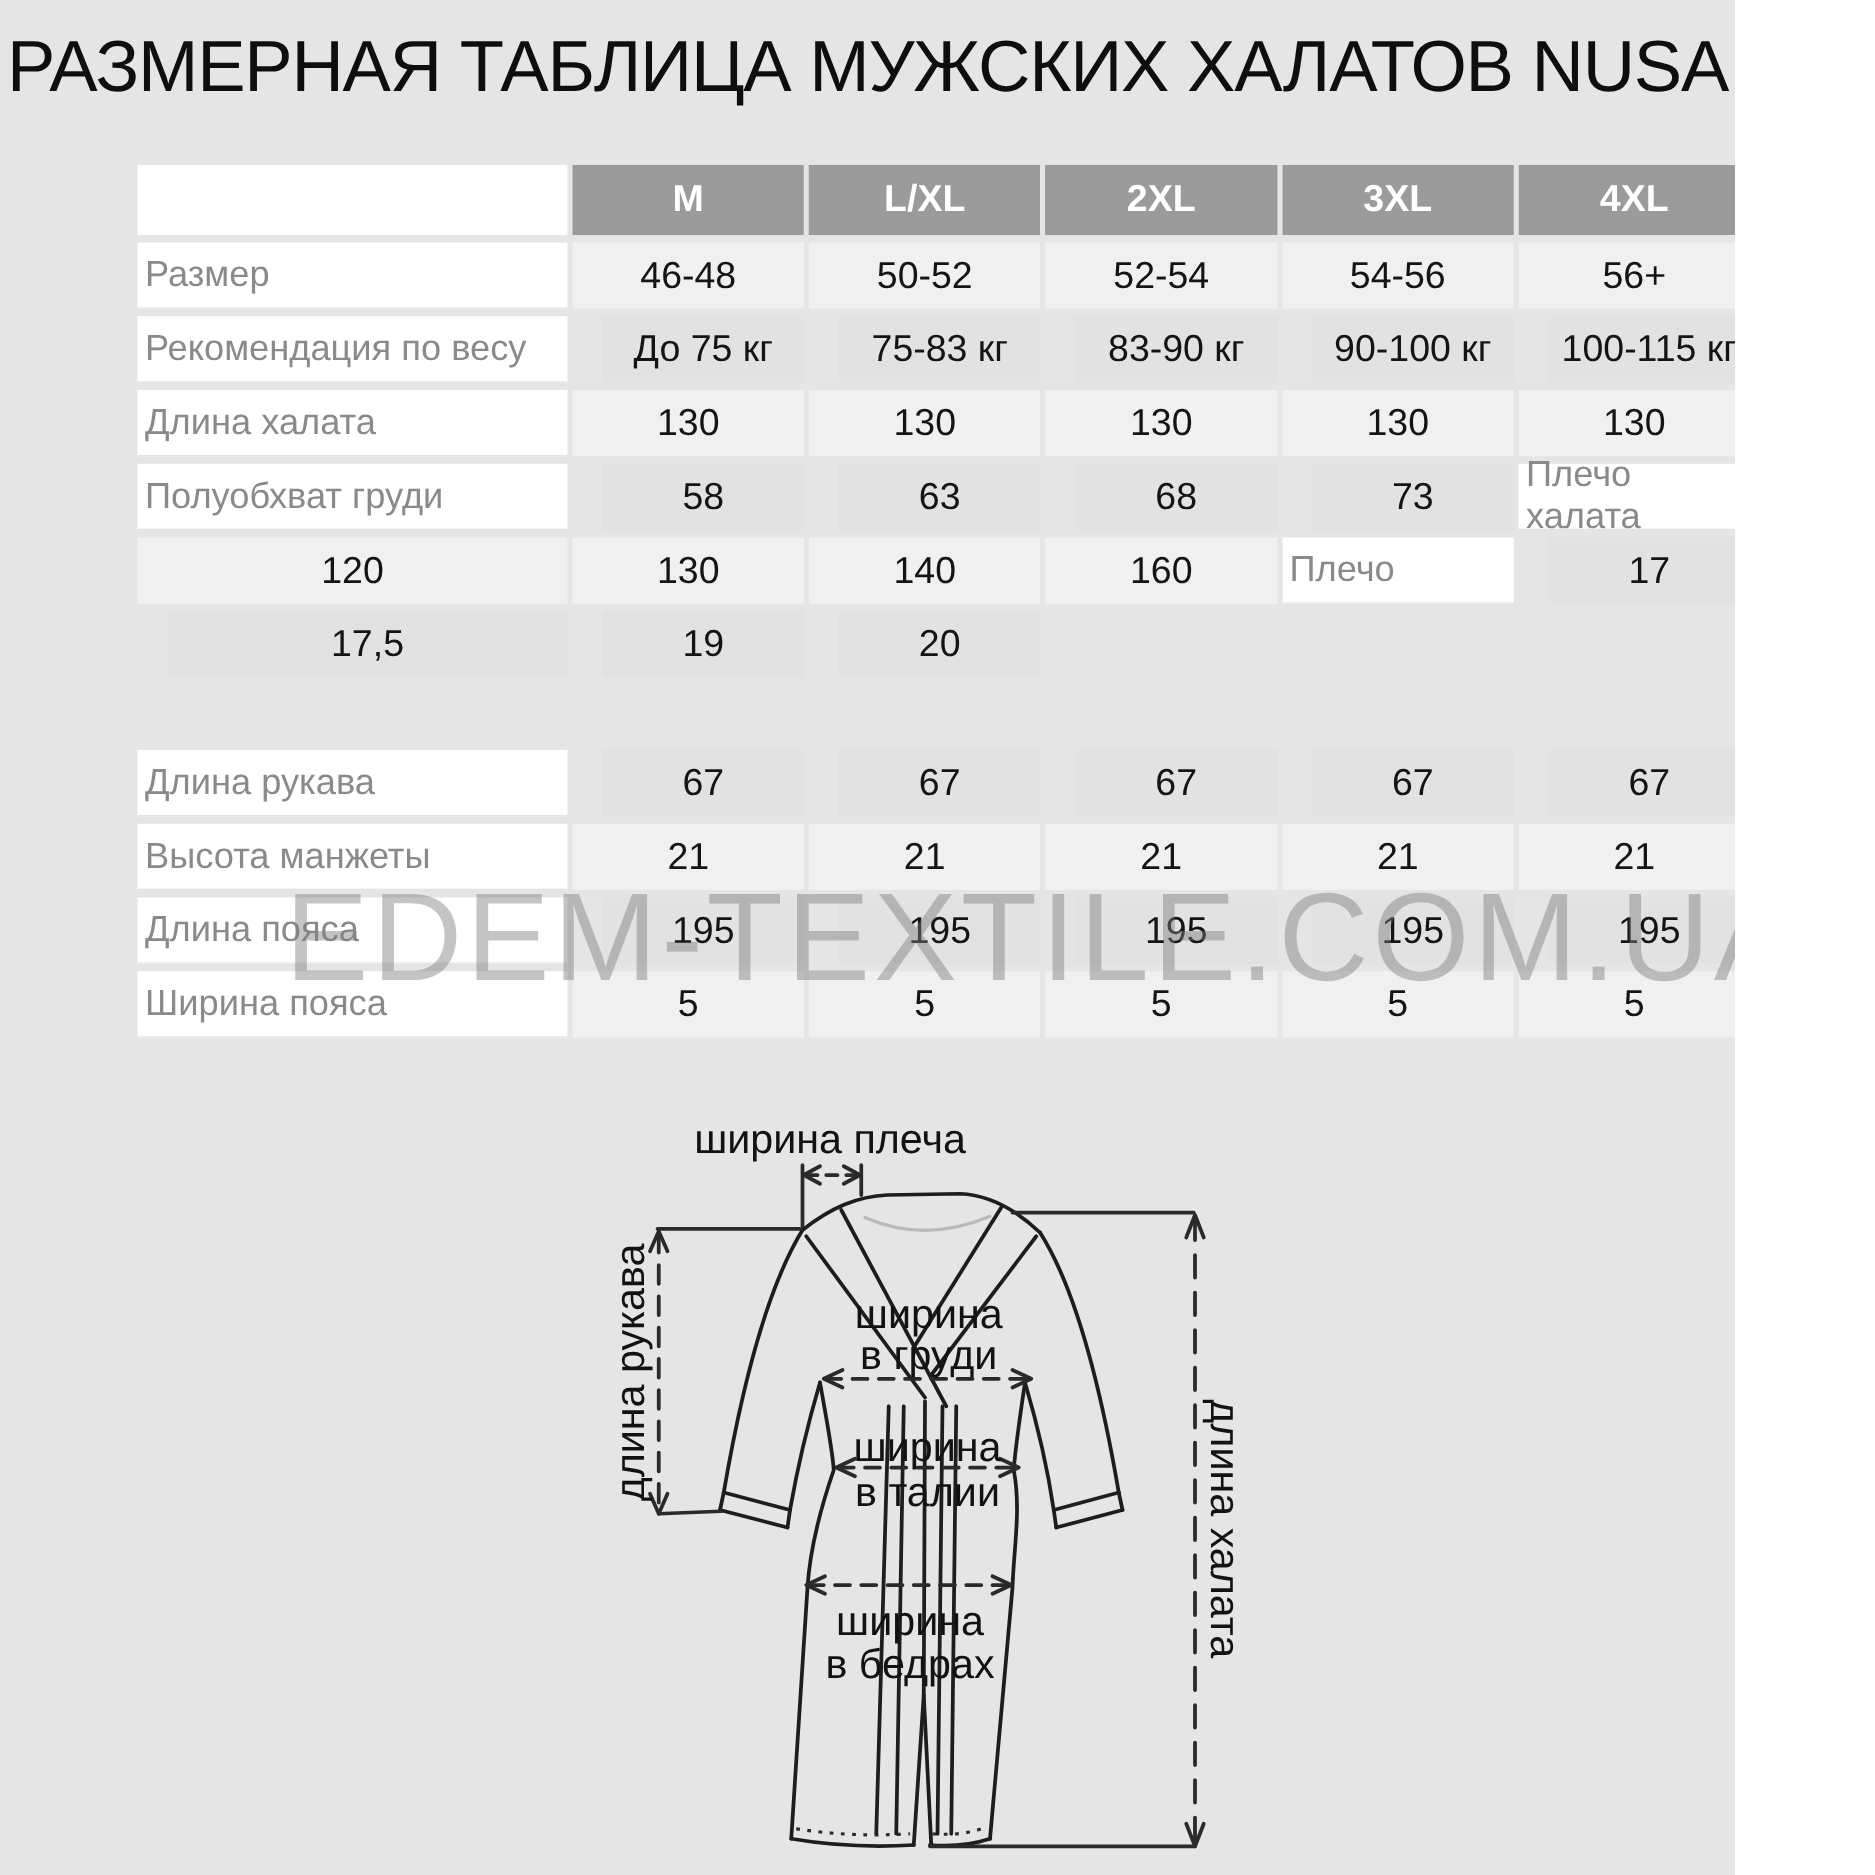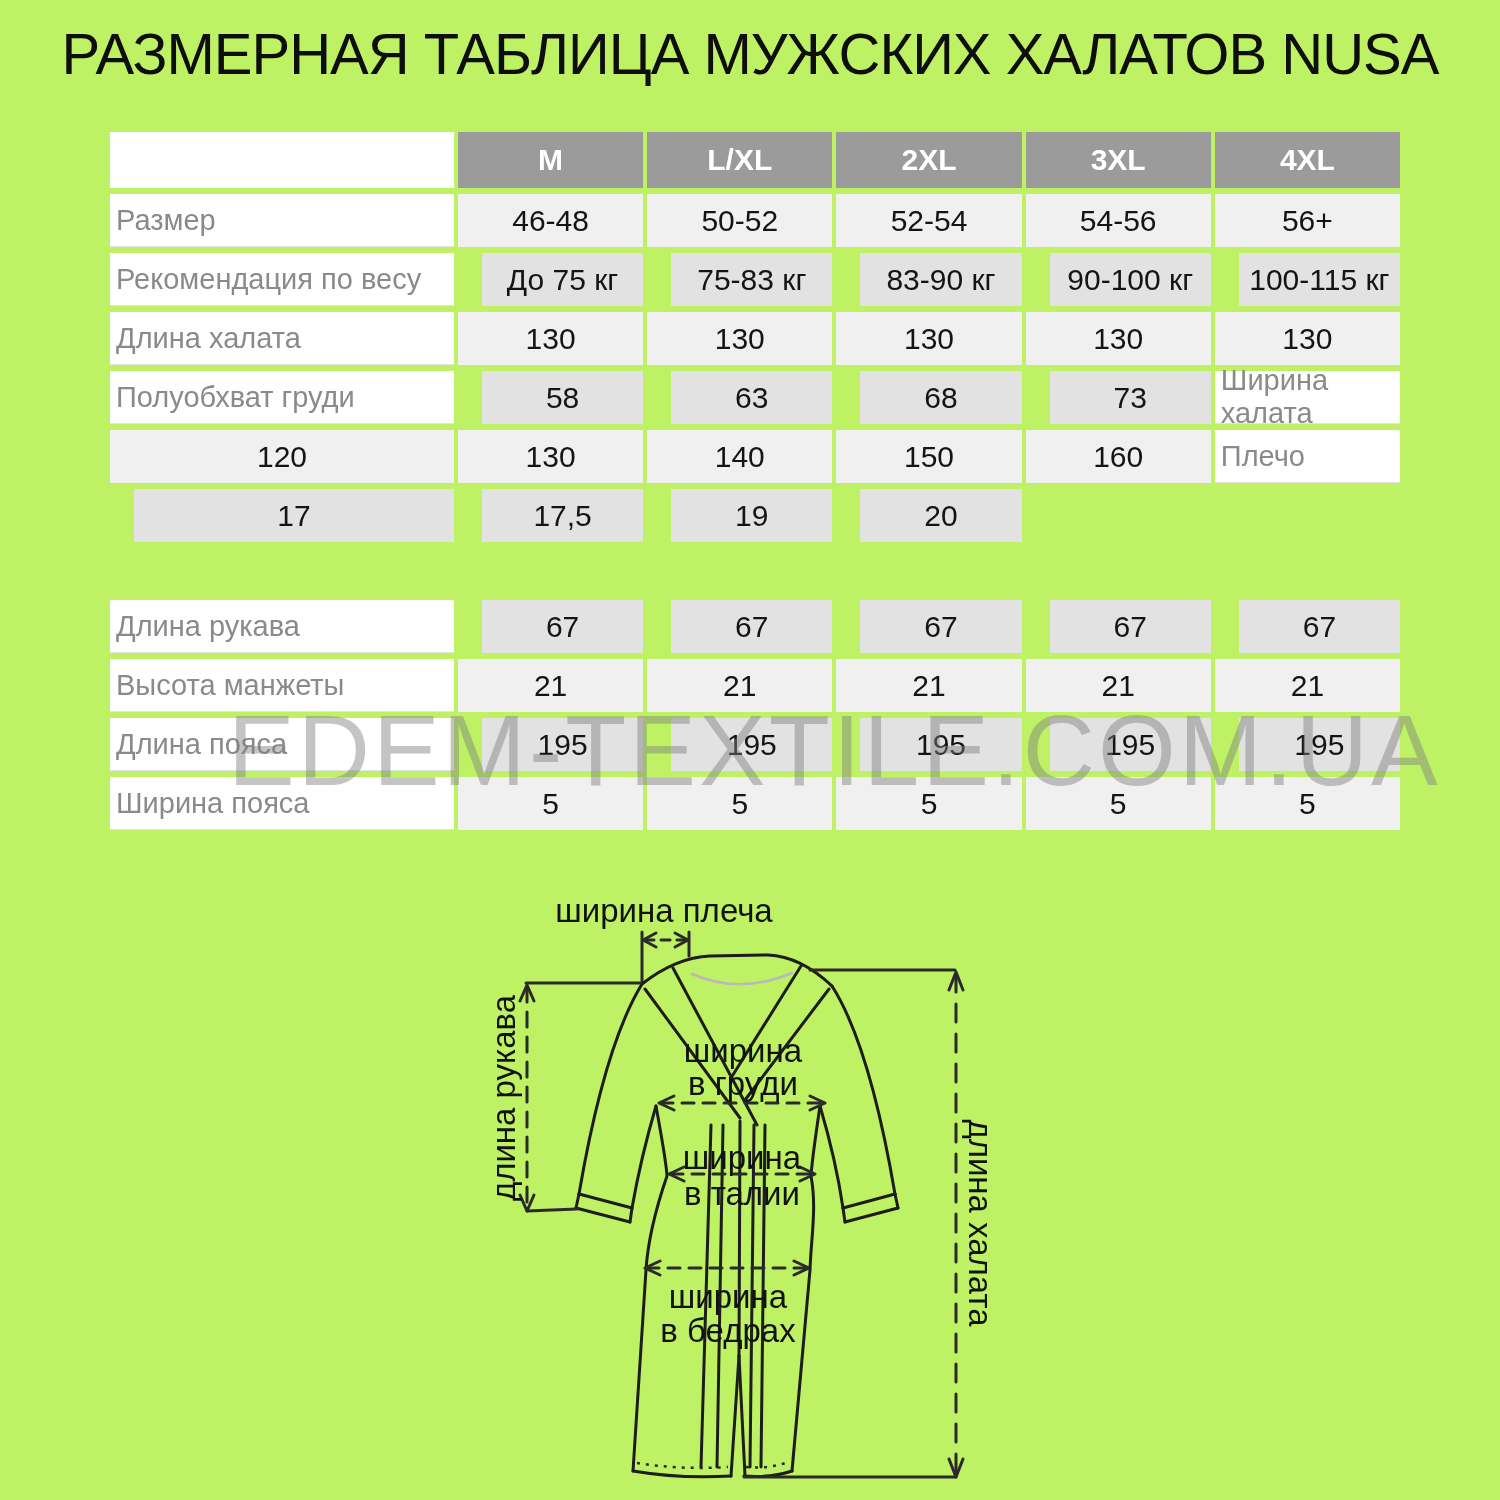--- a/index.html
+++ b/index.html
@@ -1,16 +1,16 @@
 <!DOCTYPE html>
 <html><head>
 <meta charset="utf-8">
 <style>
   html,body{margin:0;padding:0;background:#fff;}
-  .page{position:relative;width:1500px;height:1500px;background:#bef264;overflow:hidden;
+  .page{position:relative;width:1388px;height:1500px;background:#e5e5e5;overflow:hidden;
         font-family:"Liberation Sans",sans-serif;}
   .title{position:absolute;top:20px;left:0;width:100%;text-align:center;
          font-size:58px;font-weight:400;letter-spacing:-1px;color:#0e0e0e;white-space:nowrap;}
   .table-wrap{position:absolute;left:110px;top:132px;width:1290px;}
   .grid{display:grid;grid-template-columns:344px repeat(5,1fr);column-gap:4px;row-gap:6px;}
   .block1{grid-template-rows:56px repeat(6,53px);}
   .block2{margin-top:58px;grid-template-rows:repeat(4,53px);}
   .cell{display:flex;align-items:center;justify-content:center;}
   .header-cell{background:#9b9b9b;color:#ffffff;font-size:30px;font-weight:700;}
   .header-spacer{background:#ffffff;}
@@ -59,25 +59,24 @@
       <div class="cell value-cell vl">130</div>
       <div class="cell value-cell vl">130</div>
       <div class="cell value-cell vl">130</div>
 
       <div class="cell label-cell">Полуобхват груди</div>
       <div class="cell value-cell vd">58</div>
       <div class="cell value-cell vd">63</div>
       <div class="cell value-cell vd">68</div>
       <div class="cell value-cell vd">73</div>
 
-      <div class="cell label-cell">Ширина халата</div>
+      <div class="cell label-cell">Плечо халата</div>
       <div class="cell value-cell vl">120</div>
       <div class="cell value-cell vl">130</div>
       <div class="cell value-cell vl">140</div>
-      <div class="cell value-cell vl">150</div>
       <div class="cell value-cell vl">160</div>
 
       <div class="cell label-cell">Плечо</div>
       <div class="cell value-cell vd">17</div>
       <div class="cell value-cell vd">17,5</div>
       <div class="cell value-cell vd">19</div>
       <div class="cell value-cell vd">20</div>
     </div>
 
     <div class="grid block2">

